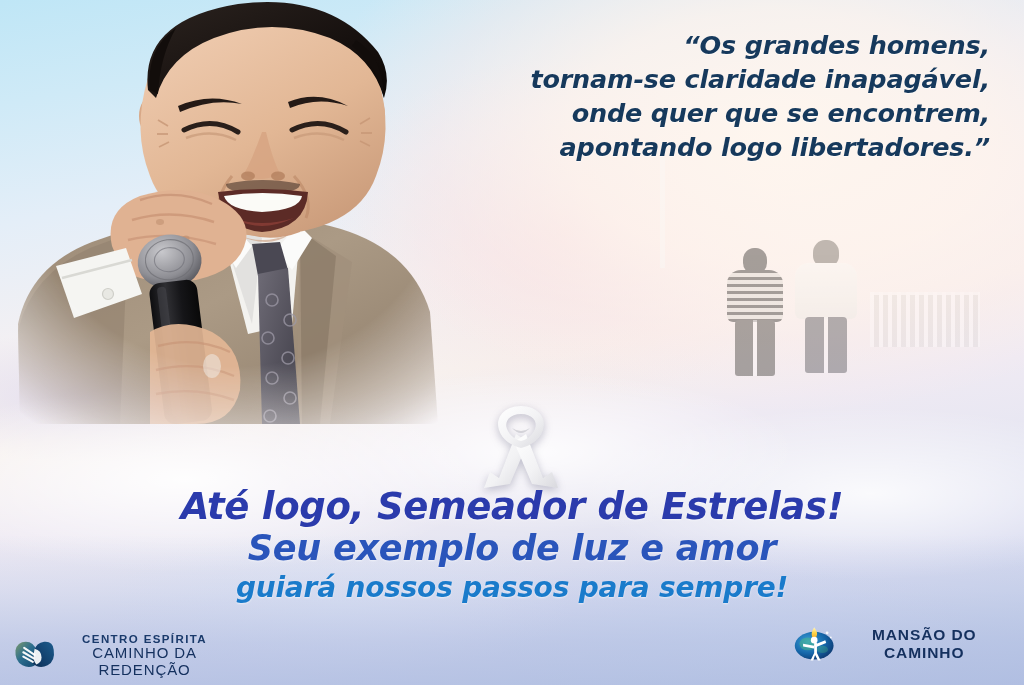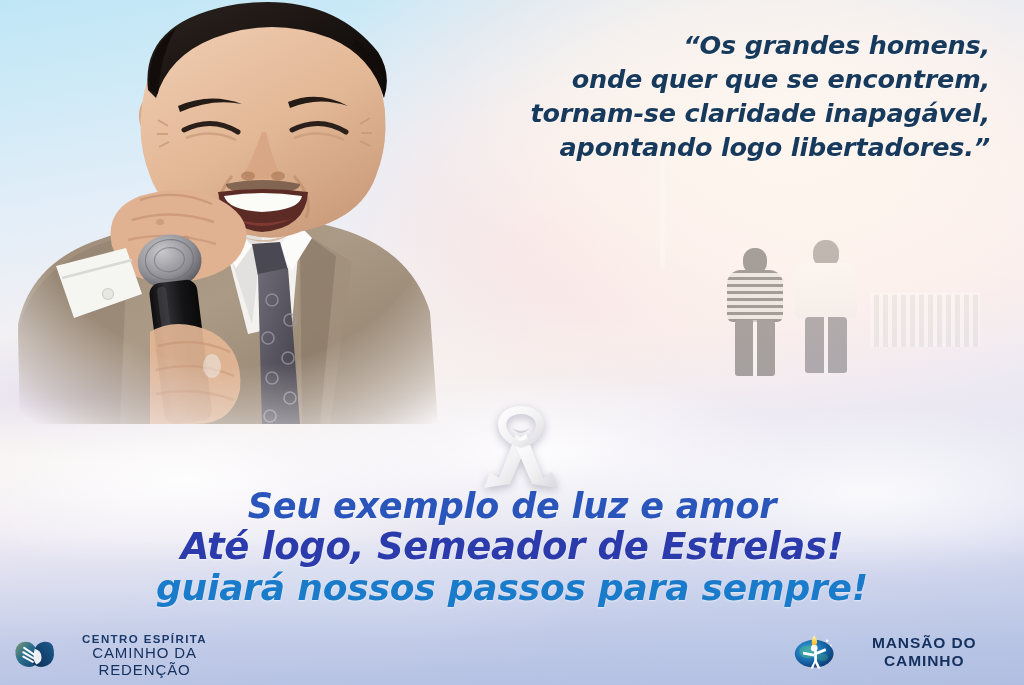--- a/index.html
+++ b/index.html
@@ -211,31 +211,31 @@
   .msg-line {
     display: block;
     font-family: "DejaVu Sans", sans-serif;
     font-style: italic;
     font-weight: 700;
     white-space: nowrap;
     text-shadow: 0 1px 2px rgba(255,255,255,0.55);
   }
   .msg-line.l1 { font-size: 37px; line-height: 42px; color: #2b3bac; letter-spacing: -0.3px; }
   .msg-line.l2 { font-size: 35px; line-height: 40px; color: #2a55bb; letter-spacing: -0.2px; }
-  .msg-line.l3 { font-size: 36px; line-height: 40px; color: #1a7bcb; letter-spacing: -0.2px; }
+  .msg-line.l3 { font-size: 28px; line-height: 40px; color: #1a7bcb; letter-spacing: -0.2px; }
 
   
   .logo {
     position: absolute;
     display: flex;
     flex-direction: row;
     align-items: center;
   }
   .logo-left  { left: 12px; bottom: 6px; width: 220px; }
-  .logo-right { right: 12px; bottom: 10px; width: 220px; }
+  .logo-right { right: 12px; bottom: 18px; width: 220px; }
 
   .logo-mark { width: 52px; height: 40px; margin-bottom: 3px; }
   .logo-mark svg { display:block; width:100%; height:100%; }
   .logo-mark-right { width: 48px; height: 44px; }
 
   .logo-text { text-align: center; line-height: 1.12; }
   .logo-text .l-small {
     display: block;
     font-family: "Liberation Sans", sans-serif;
     font-weight: 700;
@@ -424,22 +424,22 @@
         <path d="M158 352 Q196 342 230 358" stroke="#c79274" stroke-width="2.4" fill="none" opacity="0.6"></path>
         <path d="M156 376 Q196 366 234 382" stroke="#c79274" stroke-width="2.4" fill="none" opacity="0.55"></path>
         <path d="M156 400 Q196 392 234 406" stroke="#c79274" stroke-width="2.4" fill="none" opacity="0.5"></path>
         <ellipse cx="212" cy="372" rx="9" ry="12" fill="#efe9e4" opacity="0.55"></ellipse>
       </g>
     </svg>
   </div>
 
   <div class="quote-block">
     <span class="quote-line">“Os grandes homens,</span>
+    <span class="quote-line">tornam-se claridade inapagável,</span>
     <span class="quote-line">onde quer que se encontrem,</span>
-    <span class="quote-line">tornam-se claridade inapagável,</span>
     <span class="quote-line">apontando logo libertadores.”</span>
   </div>
 
   <div class="ribbon">
     <svg viewBox="0 0 78 86" xmlns="http://www.w3.org/2000/svg" aria-hidden="true">
       <defs>
         <linearGradient id="rbG" x1="0" y1="0" x2="1" y2="1">
           <stop offset="0%" stop-color="#ffffff"></stop>
           <stop offset="55%" stop-color="#f2f2f4"></stop>
           <stop offset="100%" stop-color="#d9d9de"></stop>
@@ -452,22 +452,22 @@
 
       <path d="M39 2 C22 2 13 14 17 26 C20 36 30 42 39 44
                C48 42 58 36 61 26 C65 14 56 2 39 2 Z
                M39 10 C50 10 56 17 53 25 C50 32 44 36 39 37
                C34 36 28 32 25 25 C22 17 28 10 39 10 Z" fill="url(#rbG)"></path>
       <path d="M30 24 Q39 30 48 24 Q39 34 30 24 Z" fill="#b9b9c1" opacity="0.55"></path>
     </svg>
   </div>
 
   <div class="message">
+    <span class="msg-line l1">Até logo, Semeador de Estrelas!</span>
     <span class="msg-line l2">Seu exemplo de luz e amor</span>
-    <span class="msg-line l1">Até logo, Semeador de Estrelas!</span>
     <span class="msg-line l3">guiará nossos passos para sempre!</span>
   </div>
 
   <div class="logo logo-left">
     <span class="logo-mark">
       <svg viewBox="0 0 52 40" xmlns="http://www.w3.org/2000/svg" aria-hidden="true">
         <defs>
           <linearGradient id="hL" x1="0" y1="0" x2="1" y2="1">
             <stop offset="0%" stop-color="#7d9a6e"></stop>
             <stop offset="45%" stop-color="#2c6e8e"></stop>

